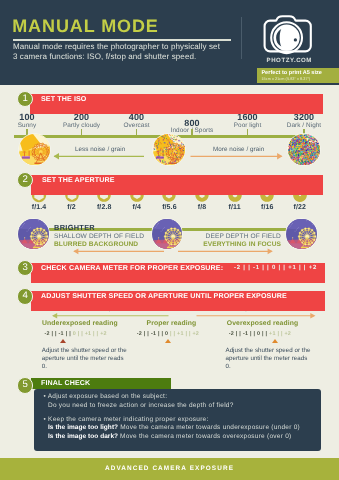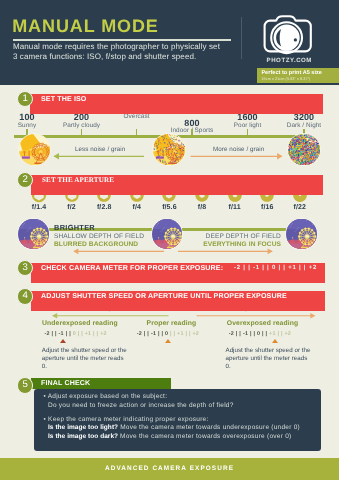--- a/index.html
+++ b/index.html
@@ -112,20 +112,21 @@
         <div class="iso-v">100</div>
         <div class="iso-l">Sunny</div>
       </div>
       <div class="tick" style="left: 26.1px; top: 128.8px; height: 8px; width: 1.9px;"></div>
       <div class="iso-col" style="left: 41.5px; top: 113.4px; width: 80px;">
         <div class="iso-v">200</div>
         <div class="iso-l">Partly cloudy</div>
       </div>
       <div class="tick" style="left: 80.6px; top: 128.8px; height: 8px; width: 1.9px;"></div>
       <div class="iso-col" style="left: 96.5px; top: 113.4px; width: 80px;">
+        <div class="iso-v">400</div>
         <div class="iso-l">Overcast</div>
       </div>
       <div class="tick" style="left: 135.6px; top: 128.8px; height: 8px; width: 1.9px;"></div>
       <div class="iso-col" style="left: 152px; top: 119px; width: 80px;">
         <div class="iso-v">800</div>
         <div class="iso-l">Indoor / Sports</div>
       </div>
       <div class="tick" style="left: 191.1px; top: 128.8px; height: 8px; width: 1.9px;"></div>
       <div class="iso-col" style="left: 207.5px; top: 113.4px; width: 80px;">
         <div class="iso-v">1600</div>
@@ -2113,21 +2114,21 @@
     <path d="M2.2,6.3 L143,6.3" stroke="#A8B94F" stroke-width="1.3" fill="none"></path>
     <path d="M1.6,6.3 L7.0,3.1 L7.0,9.5 z" fill="#A8B94F"></path>
   </svg>
   <div class="arrowlbl" style="left:75px;top:145.5px;">Less noise / grain</div>
   <svg style="position:absolute;left:190px;top:150px;" width="94" height="13">
     <path d="M0.5,6.3 L91.5,6.3" stroke="#EBA86A" stroke-width="1.3" fill="none"></path>
     <path d="M92.5,6.3 L87.1,3.1 L87.1,9.5 z" fill="#EBA86A"></path>
   </svg>
   <div class="arrowlbl" style="left:213px;top:145.5px;">More noise / grain</div>
 
-  <div class="sec-bar" style="left:31px;top:174.6px;width:292px;font-family:Liberation Serif, serif;">
+  <div class="sec-bar" style="left:31px;top:174.6px;width:292px;">
     <div class="sec-bar-label" style="left:11px;">SET THE APERTURE</div>
   </div>
   <div class="sec-num" style="left:17px;top:172px;">2</div>
 
   <div id="ap-cols">
       <div style="position: absolute; left: 30px; top: 186px; width: 18px; height: 18px;">
         <svg viewBox="0 0 18 18" width="18" height="18" style="display:block">
           <path fill="#C5B53C" fill-rule="evenodd" d="M9,1.7999999999999998 A7.2,7.2 0 1 1 8.99,1.7999999999999998 Z"></path>
           <polygon points="13.68,11.70 9.00,14.40 4.32,11.70 4.32,6.30 9.00,3.60 13.68,6.30" fill="#EEEEE3"></polygon>
         </svg>

